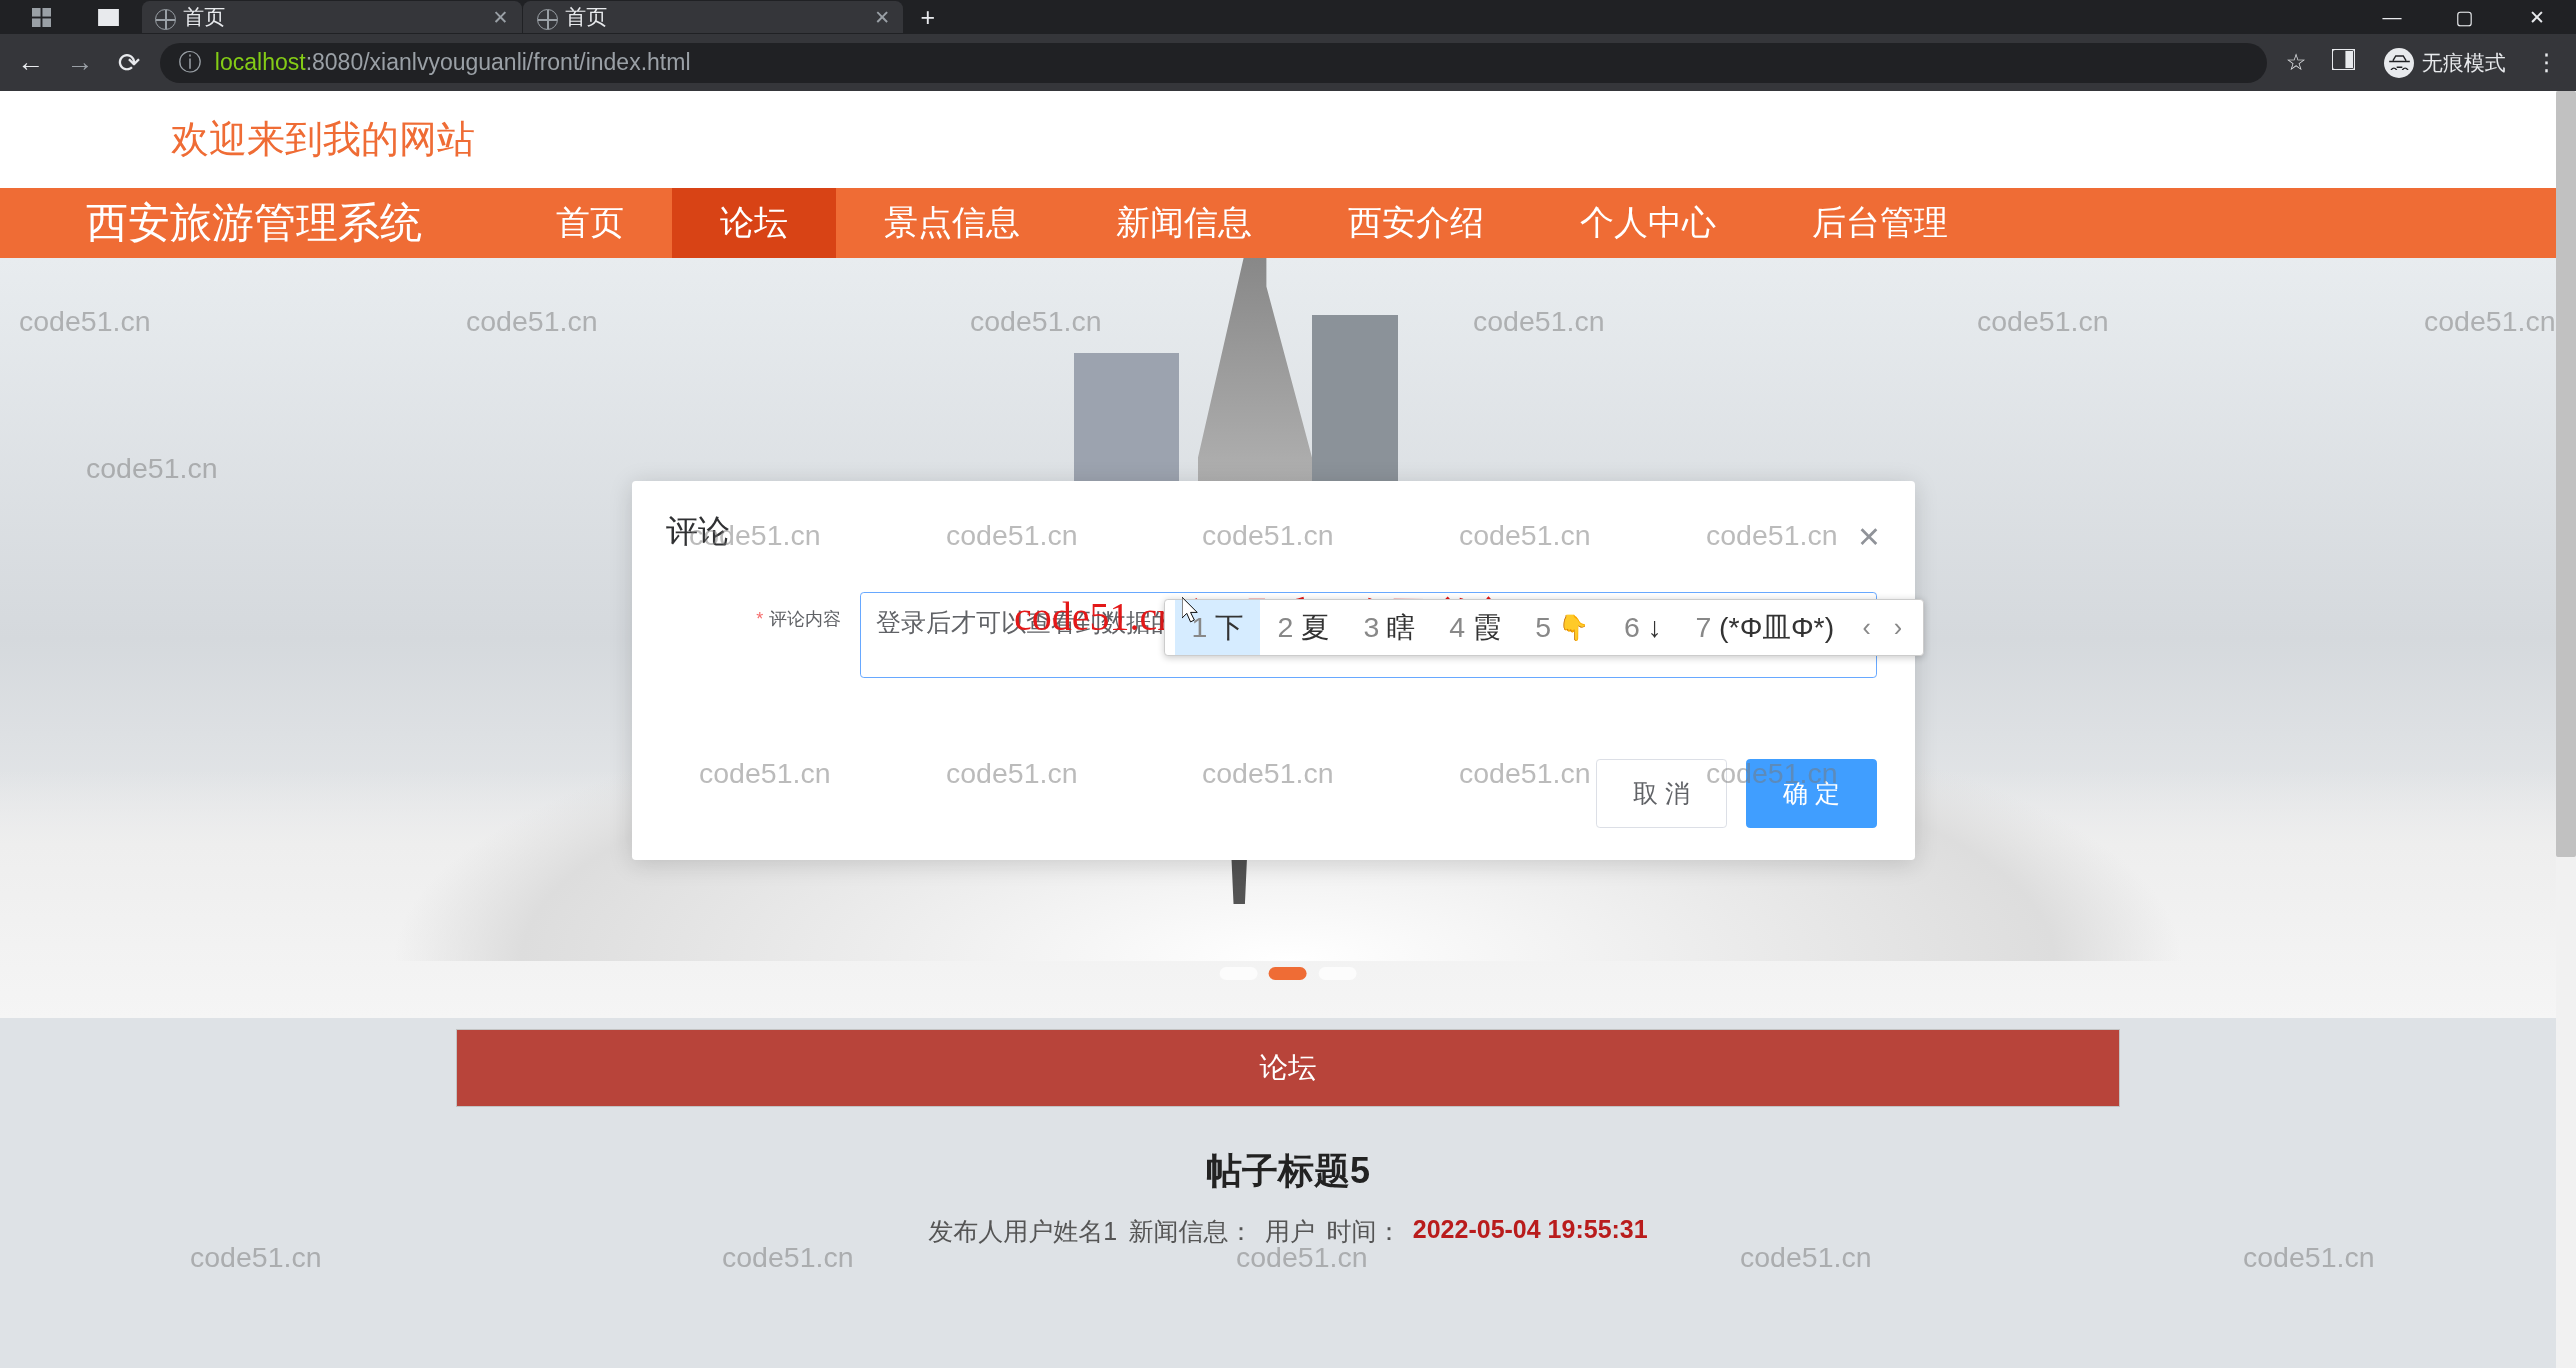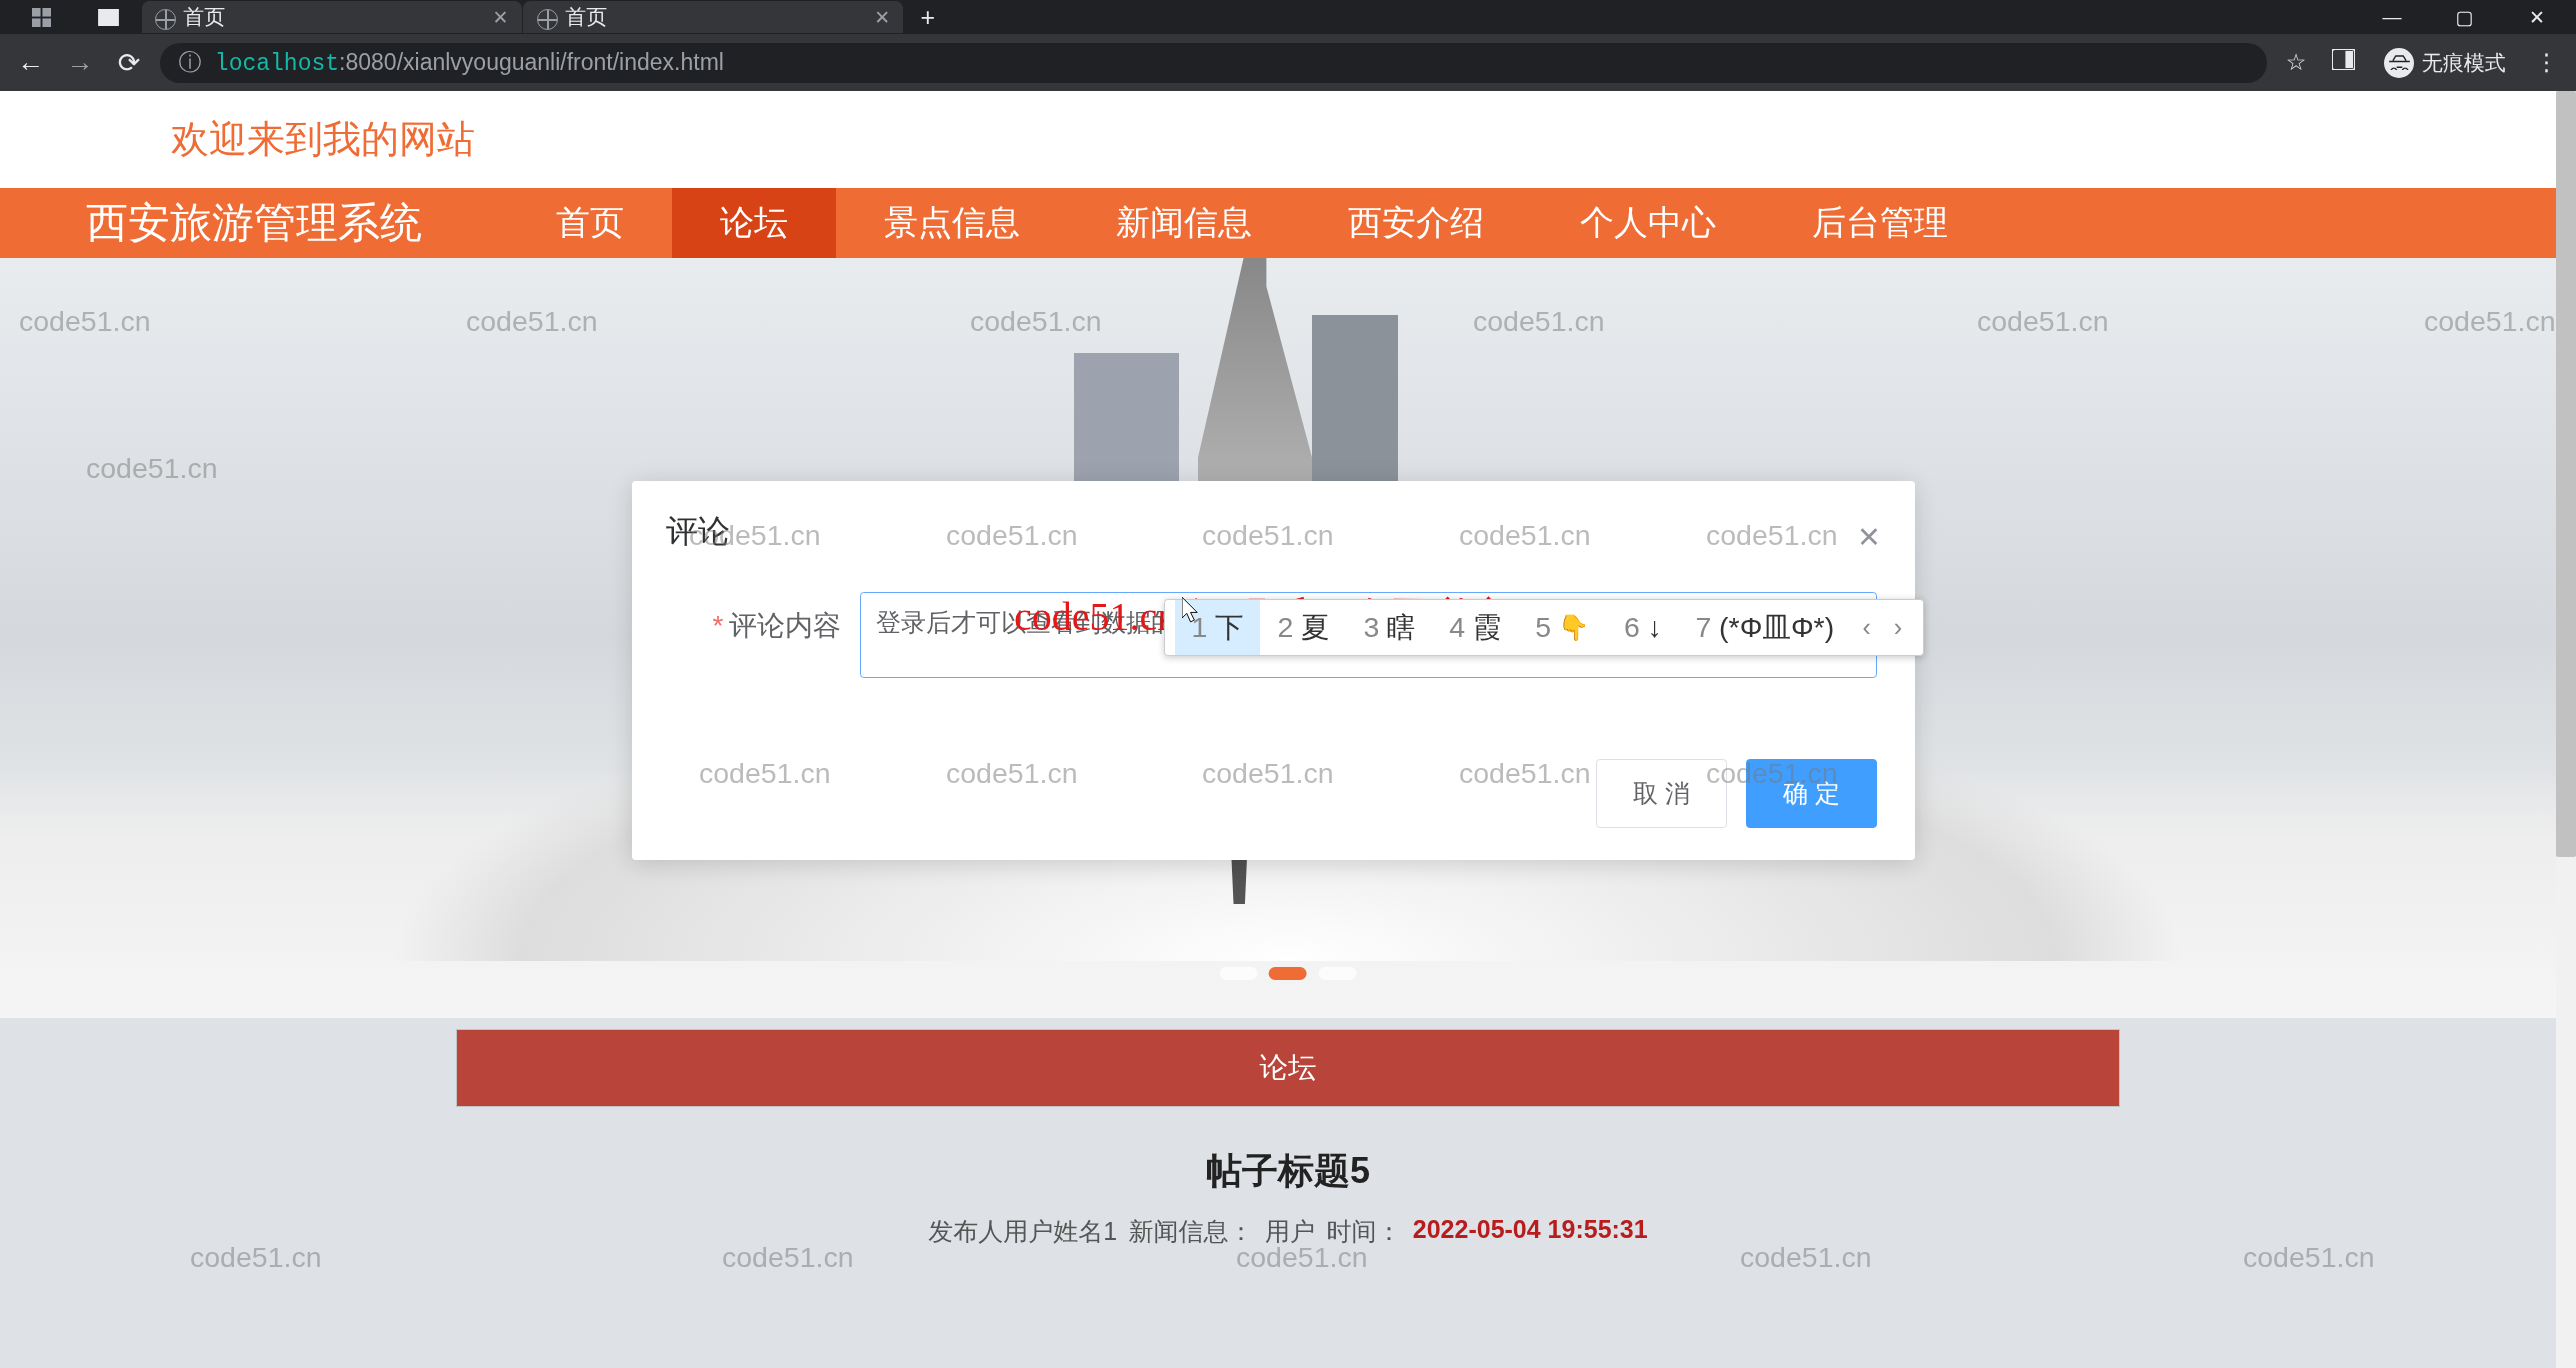--- a/index.html
+++ b/index.html
@@ -52,21 +52,21 @@
     }
     .nav-btn { color: #9aa0a6; font-size: 27px; width: 38px; text-align: center; }
     .nav-btn.active { color: #e8eaed; }
     .addr-bar {
       flex: 1; background: #202124;
       height: 40px; border-radius: 23px;
       display: flex; align-items: center;
       padding: 0 19px; gap: 13.3px;
       color: #9aa0a6; font-size: 23px;
     }
-    .addr-bar .url-host { color: #14b8a6; font-family: Liberation Mono, monospace; }
+    .addr-bar .url-host { color: #84cc16; }
     .addr-bar .url-path { color: #9aa0a6; }
     .toolbar-icon { color: #e8eaed; font-size: 23px; width: 36px; text-align: center; }
     .incognito-badge {
       display: flex; align-items: center; gap: 7.6px;
       color: #e8eaed; font-size: 21px;
       padding: 0 11.4px;
     }
     .incognito-avatar {
       width: 30px; height: 30px; border-radius: 50%;
       background: #e8eaed; display: flex;
@@ -185,21 +185,21 @@
       color: #909399; font-size: 28.5px;
       cursor: pointer;
     }
     .modal-body {
       padding: 19px 38px 38px;
       min-height: 171px;
     }
     .form-row { display: flex; align-items: flex-start; gap: 19px; }
     .form-label {
       width: 171px; text-align: right;
-      color: #606266; font-size: 28px;
+      color: #606266; font-size: 18px;
       padding-top: 15px;
     }
     .form-label .req { color: #f56c6c; margin-right: 5.7px; }
     .form-input-wrap {
       flex: 1;
       position: relative;
     }
     .form-textarea {
       width: 100%;
       border: 1px solid #67a8ff;

